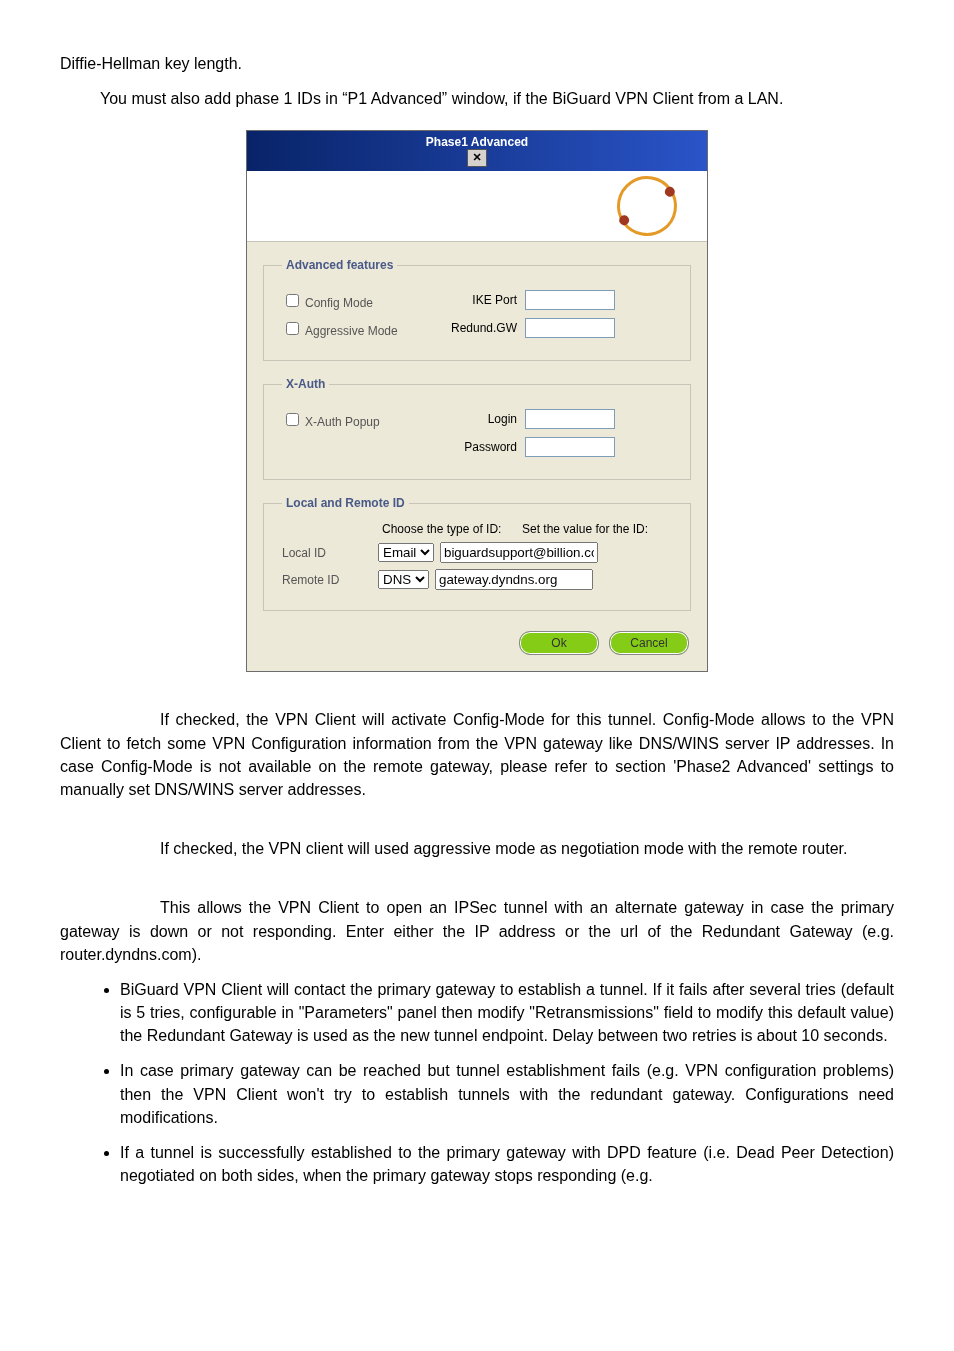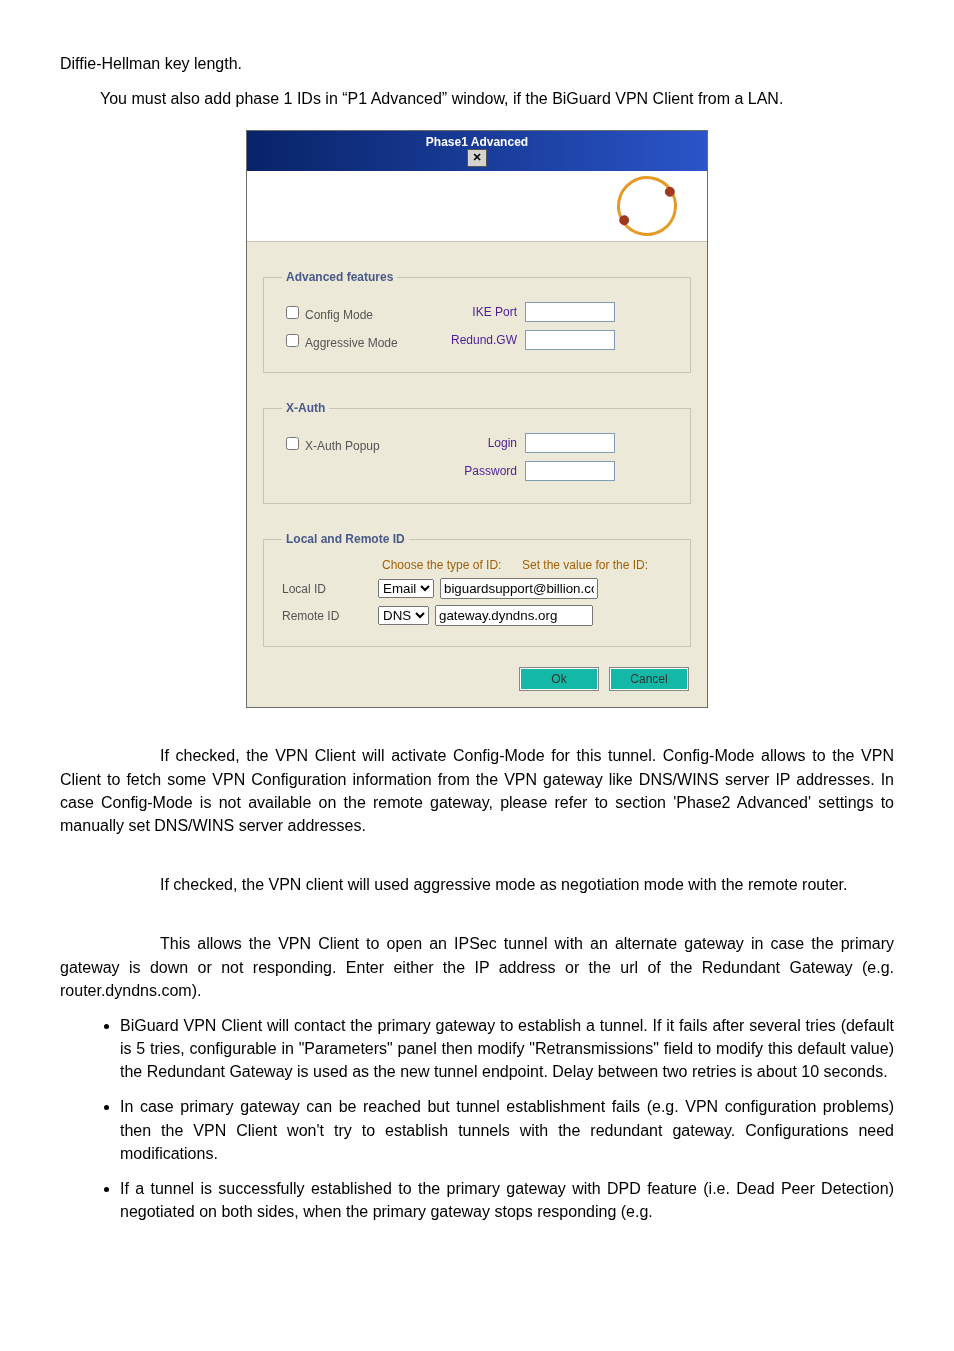--- a/index.html
+++ b/index.html
@@ -62,60 +62,60 @@
   .logo-glyph::before, .logo-glyph::after {
     content: "";
     position: absolute;
     width: 10px; height: 10px;
     background: #a03820;
     border-radius: 50%;
   }
   .logo-glyph::before { top: 4px; right: 2px; }
   .logo-glyph::after { bottom: 4px; left: 2px; }
   fieldset.gb {
-    margin: 28px 16px 6px 16px;
+    margin: 16px 16px 6px 16px;
     padding: 10px 18px 14px 18px;
     border: 1px solid #c8c4b8;
   }
   fieldset.gb legend {
     font-weight: bold;
     color: #4a5a88;
     padding: 0 4px;
   }
   .row { display: flex; align-items: center; margin: 8px 0; }
   .row label.cb { display: flex; align-items: flex-end; width: 160px; color: #555; }
   .row label.cb input { margin-right: 6px; }
-  .row .flabel { width: 75px; text-align: right; margin-right: 8px; color: #4c1d95; }
+  .row .flabel { width: 75px; text-align: right; margin-right: 8px; color: #000000; }
   .row input.text, .row select {
     border: 1px solid #7f9db9;
     height: 20px;
     font-size: 12px;
     padding: 1px 3px;
     background: #fff;
     box-sizing: border-box;
   }
   .row input.text.small { width: 90px; }
   .idrow { display: flex; align-items: center; margin: 6px 0; }
   .idrow .lbl { width: 90px; margin-right: 6px; color: #555; }
   .idrow .val { width: 150px; margin-left: 6px; }
-  .idheader { display: flex; margin: 2px 0 4px 0; color: #a16207; }
+  .idheader { display: flex; margin: 2px 0 4px 0; color: #000000; }
   .idheader .h1 { margin-left: 100px; width: 130px; }
   .idheader .h2 { margin-left: 10px; }
   .btnrow {
     display: flex;
     justify-content: flex-end;
     padding: 14px 18px 16px 18px;
     gap: 10px;
   }
   .btn {
     width: 80px;
     height: 24px;
-    background: #14b8a6;
+    background: #84cc16;
     border: 1px solid #888;
-    border-radius: 0;
+    border-radius: 11px;
     font-size: 12px;
     color: #333;
     box-shadow: inset 0 0 0 1px #fff;
   }
   ul.bullets { list-style: disc; padding-left: 60px; margin: 0; }
   ul.bullets li { margin: 12px 0; text-align: justify; line-height: 1.45; }
   .first-indent { text-indent: 100px; margin-top: 36px; }
   .first-indent2 { text-indent: 40px; }
 </style>
 </head>

